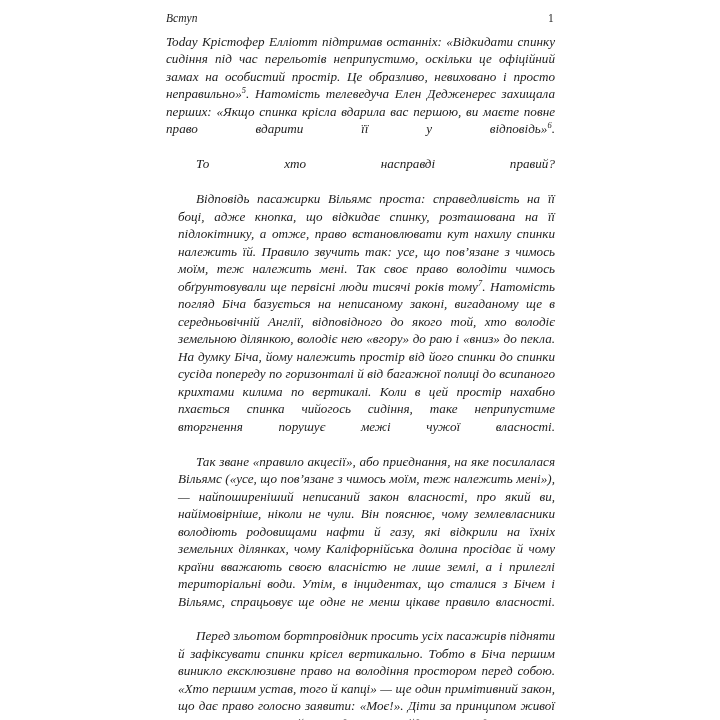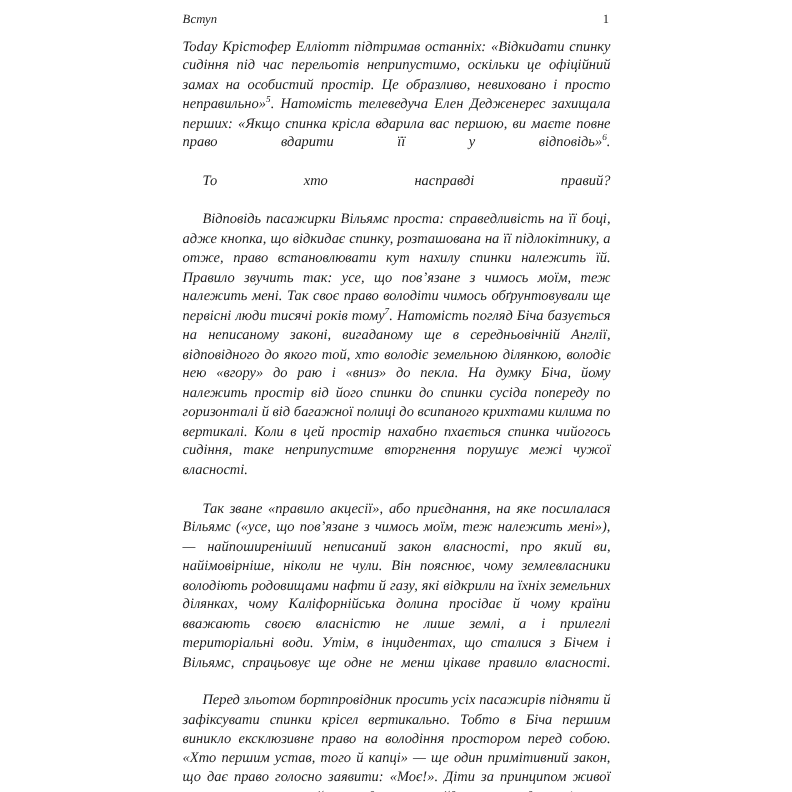--- a/index.html
+++ b/index.html
@@ -65,20 +65,21 @@
 
   .para {
     margin: 0;
     text-indent: 0;
     text-align: justify;
     font-style: italic;
   }
 
   .para.indented {
     text-indent: 18px;
+    margin-left: 12px;
   }
 
   
   .para::after {
     content: "";
     display: inline-block;
     width: 100%;
   }
 
   .fn {

